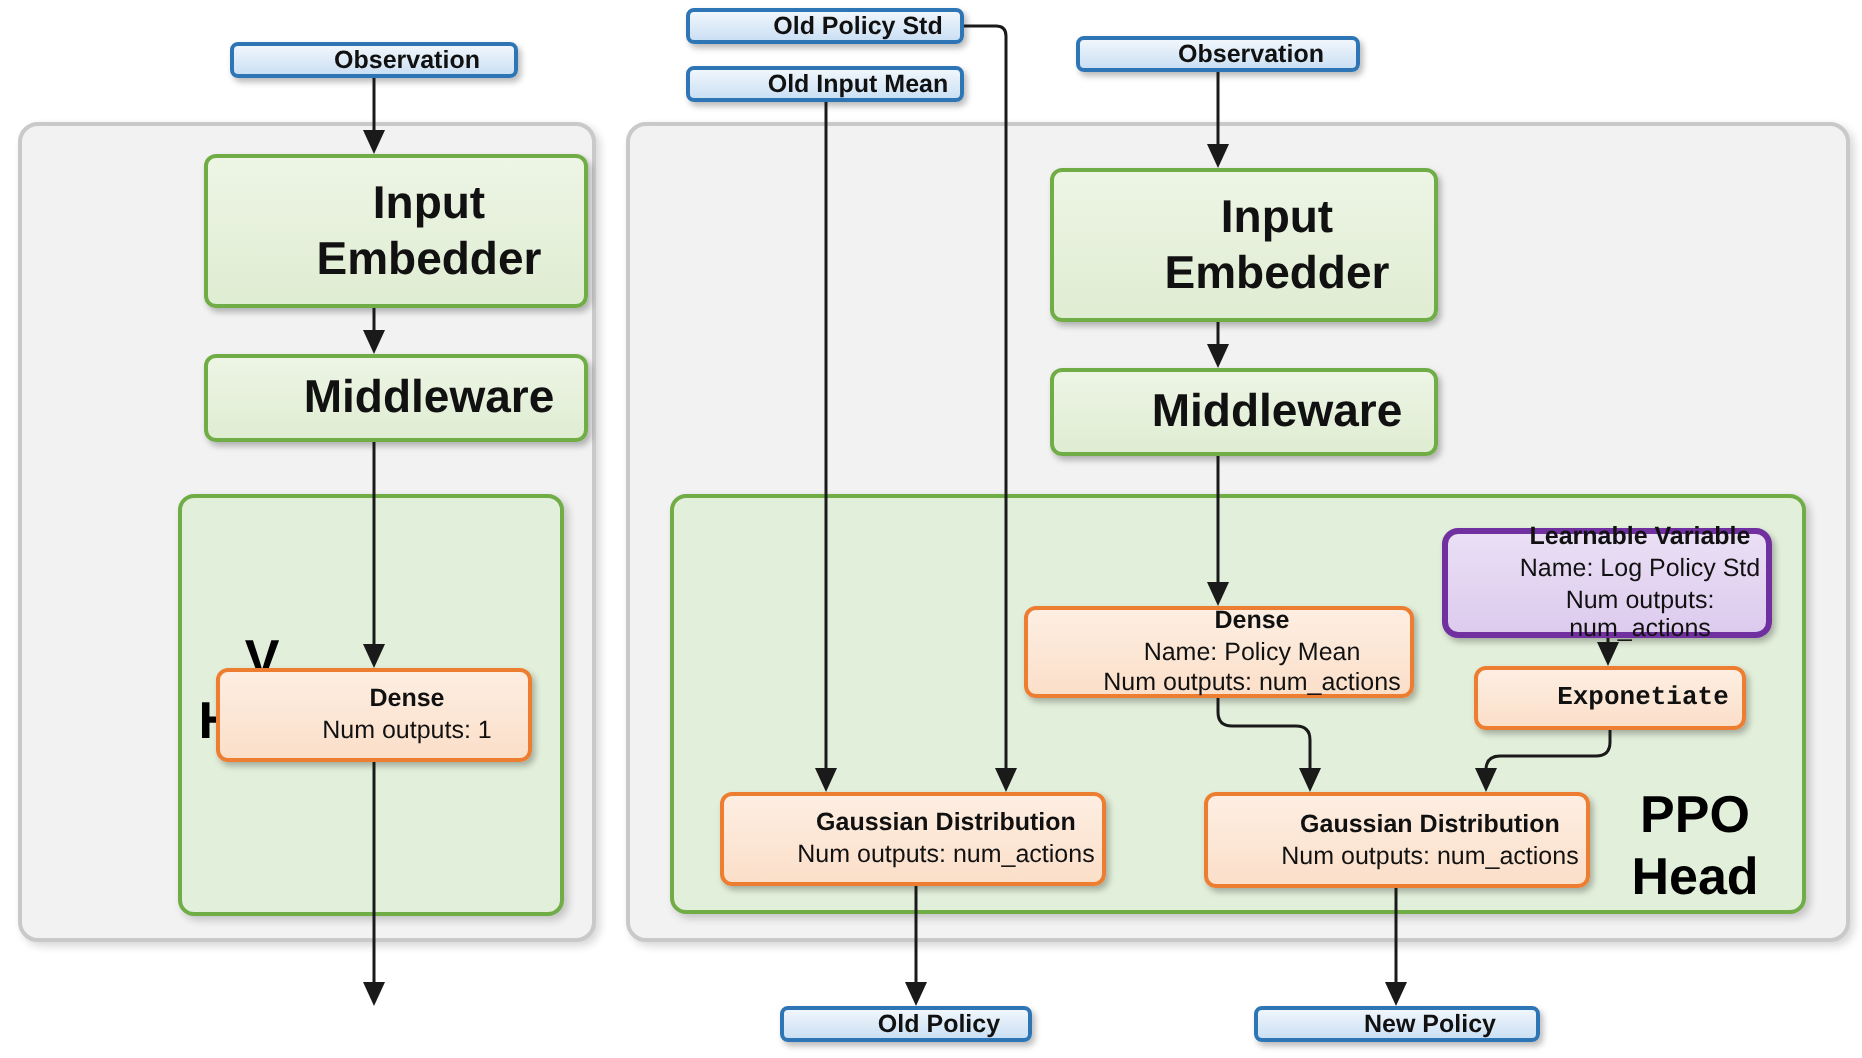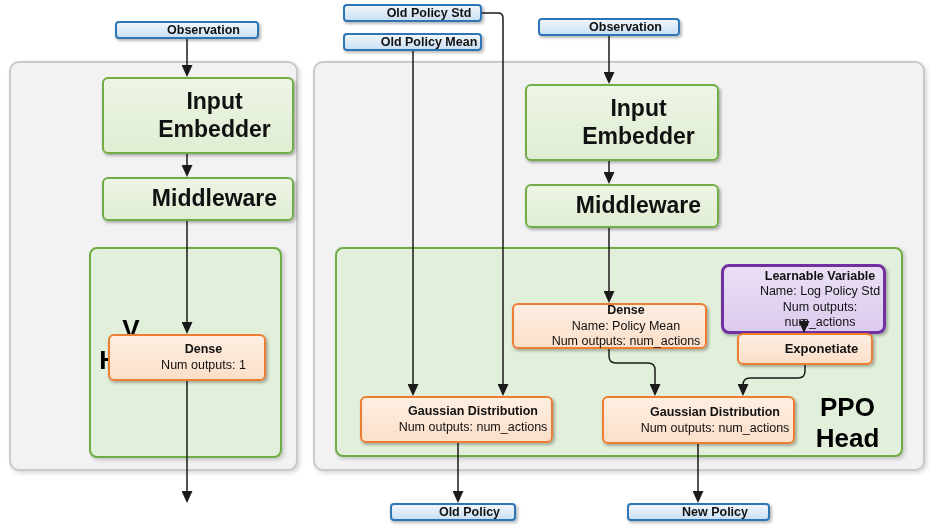--- a/index.html
+++ b/index.html
@@ -30,21 +30,21 @@
   }
   .orange {
     background:linear-gradient(#FDEEE2,#FBDfc9); border:2.5px solid #ED7D31;
     border-radius:6px; font-size:12.5px; gap:1px;
   }
   .purple {
     background:linear-gradient(#EADFF5,#DDCBEE); border:3px solid #7030A0;
     border-radius:8px; font-size:12.5px; gap:1px;
   }
   .node .t { font-weight:bold; }
-  .bold13 { font-weight:bold; font-size:13px; }
+  .bold13 { font-weight:bold; font-size:13px;font-family:Liberation Mono, monospace; }
   .headlabel {
     position:absolute; font-weight:bold; font-size:26px; line-height:31px;
     text-align:center; color:#000;
   }
   .wires { position:absolute; left:0; top:0; z-index:10; pointer-events:none; }
 </style>
 </head>
 <body>
 
 <div class="stage">
@@ -75,38 +75,38 @@
   </div>
   <div class="node orange" style="left:108px;top:334px;width:158px;height:47px">
     <div class="t">Dense</div>
     <div>Num outputs: 1</div>
   </div>
 
   <div class="node blue" style="left:343px;top:4px;width:139px;height:18px">
     <span>Old Policy Std</span>
   </div>
   <div class="node blue" style="left:343px;top:33px;width:139px;height:18px">
-    <span>Old Policy Mean</span>
+    <span>Old Input Mean</span>
   </div>
   <div class="node blue" style="left:538px;top:18px;width:142px;height:18px">
     <span>Observation</span>
   </div>
 
   <div class="node green" style="left:513px;top:84px;width:194px;height:77px">
     <span>Input Embedder</span>
   </div>
   <div class="node green" style="left:513px;top:184px;width:194px;height:44px">
     <span>Middleware</span>
   </div>
   <div class="node orange" style="left:512px;top:303px;width:195px;height:46px">
     <div class="t">Dense</div>
     <div>Name: Policy Mean</div>
     <div>Num outputs: num_actions</div>
   </div>
-  <div class="node purple" style="left:721px;top:264px;width:165px;height:70px">
+  <div class="node purple" style="left:721px;top:264px;width:165px;height:55px">
     <div class="t">Learnable Variable</div>
     <div>Name: Log Policy Std</div>
     <div>Num outputs: num_actions</div>
   </div>
   <div class="node orange bold13" style="left:737px;top:333px;width:136px;height:32px">
     <span>Exponetiate</span>
   </div>
   <div class="node orange" style="left:360px;top:396px;width:193px;height:47px">
     <div class="t">Gaussian Distribution</div>
     <div>Num outputs: num_actions</div>

